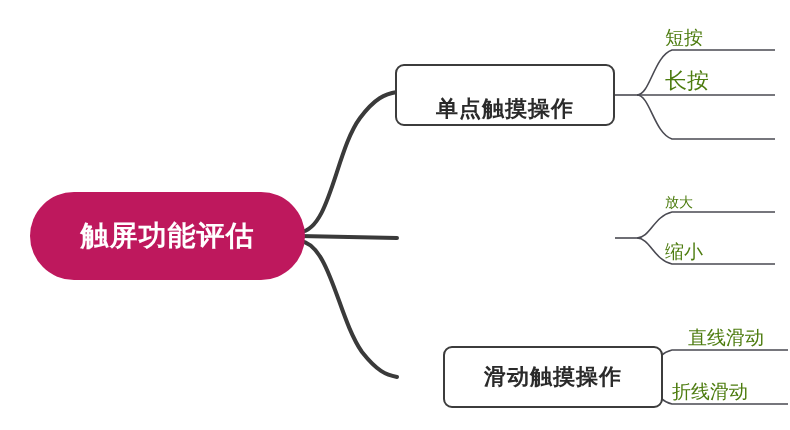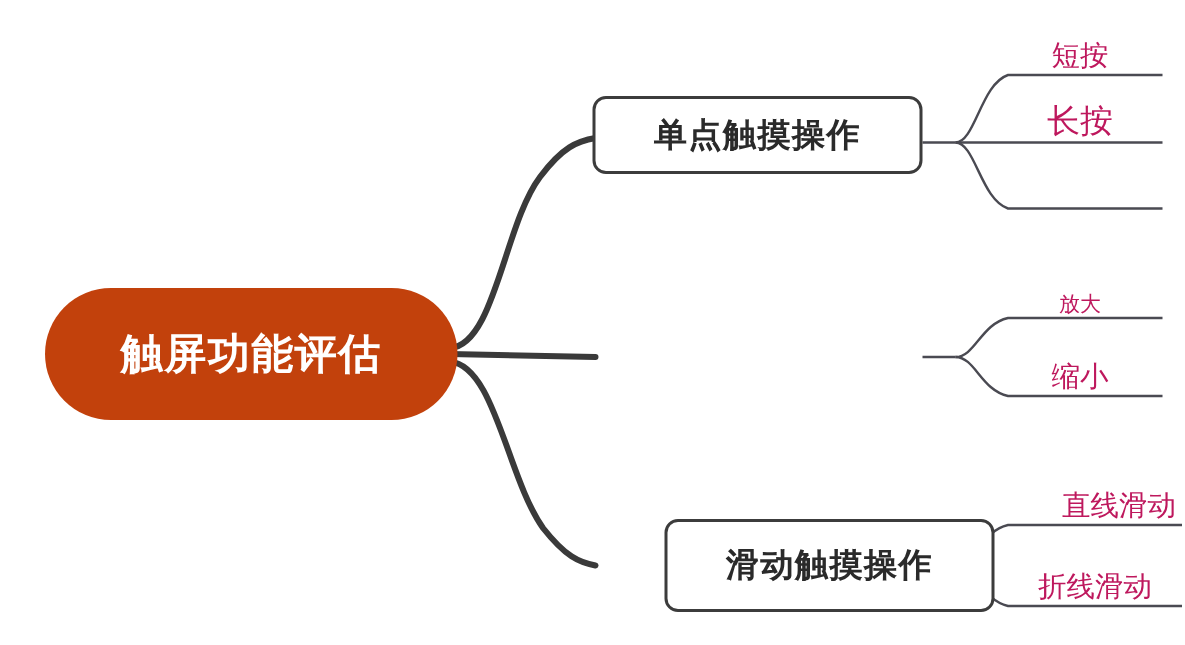--- a/index.html
+++ b/index.html
@@ -48,23 +48,22 @@
     border-radius: 9px;
     color: #2a2a2a;
     font-weight: bold;
     letter-spacing: 1px;
     white-space: nowrap;
   }
   .leaf-node {
     position: absolute;
     display: flex;
     align-items: flex-end;
-    justify-content: center;
     box-sizing: border-box;
-    color: #be185d;
+    color: #4d7c0f;
     white-space: nowrap;
     padding-bottom: 3px;
   }
   .leaf-label {
     line-height: 1;
   }
 </style>
 </head>
 <body>
 
@@ -85,25 +84,25 @@
 
     <path d="M 615 238 L 637 238" fill="none" stroke="#4a4a52" stroke-width="1.6"></path>
     <path d="M 637 238 C 650 238 654 216 672 212 L 775 212" fill="none" stroke="#4a4a52" stroke-width="1.6"></path>
     <path d="M 637 238 C 650 238 654 260 672 264 L 775 264" fill="none" stroke="#4a4a52" stroke-width="1.6"></path>
 
     <path d="M 615 377 L 637 377" fill="none" stroke="#4a4a52" stroke-width="1.6"></path>
     <path d="M 637 377 C 650 377 654 354 672 350 L 788 350" fill="none" stroke="#4a4a52" stroke-width="1.6"></path>
     <path d="M 637 377 C 650 377 654 400 672 404 L 788 404" fill="none" stroke="#4a4a52" stroke-width="1.6"></path>
   </svg>
 
-  <div class="root-node" style="left:30px; top:192px; width:275px; height:88px; background:#c2410c; font-size:28px;text-align:center;">
+  <div class="root-node" style="left:30px; top:192px; width:275px; height:88px; background:#be185d; font-size:28px;text-align:center;">
     <span>触屏功能评估</span>
   </div>
 
-  <div class="branch-node" style="left:395px; top:64px; width:220px; height:52px; border:2.5px solid #3c3c3c; font-size:22px;">
+  <div class="branch-node" style="left:395px; top:64px; width:220px; height:62px; border:2.5px solid #3c3c3c; font-size:22px;align-items:flex-end;">
     <span>单点触摸操作</span>
   </div>
 
   <div class="leaf-node" style="left:665px; top:20px; width:110px; height:30px; font-size:19px;">
     <span class="leaf-label">短按</span>
   </div>
   <div class="leaf-node" style="left:665px; top:65px; width:110px; height:30px; font-size:22px;">
     <span class="leaf-label">长按</span>
   </div>
 

